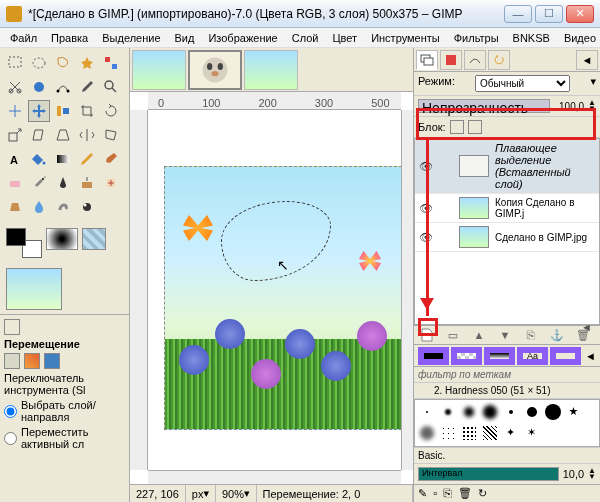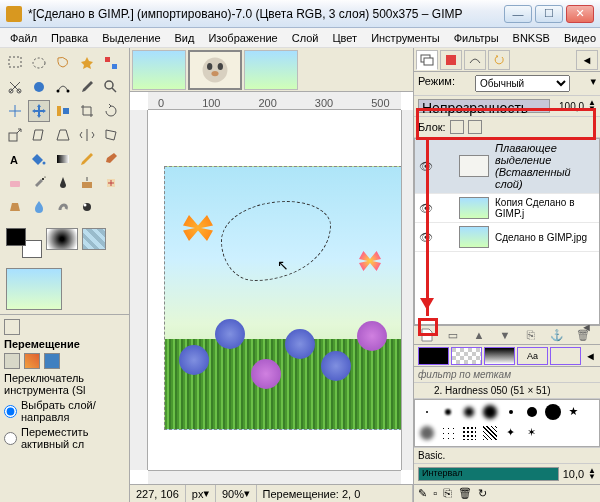--- a/index.html
+++ b/index.html
@@ -71,21 +71,21 @@
 .lname{font-size:10px;flex:1;overflow:hidden}
 .lname i{}
 .red-box{position:absolute;border:3px solid #e02020;pointer-events:none}
 .red-box.top{top:108px;left:416px;width:180px;height:32px}
 .red-box.bot{top:318px;left:418px;width:20px;height:18px}
 .red-arrow{position:absolute;left:426px;top:140px;width:3px;height:176px;background:#e02020}
 .red-arrow::after{content:'';position:absolute;bottom:-1px;left:-6px;border:7px solid transparent;border-top:12px solid #e02020}
 .lyr-btns{height:20px;display:flex;align-items:center;gap:12px;padding:0 6px;border-top:1px solid #aaa;border-bottom:1px solid #aaa}
 .lyr-btn{width:14px;height:14px;color:#666;display:flex;align-items:center;justify-content:center}
 .brushrow{height:22px;display:flex;padding:2px 4px;gap:2px;align-items:center;border-bottom:1px solid #aaa}
-.bsw{width:40px;height:18px;border:1px solid #8b5cf6}
+.bsw{width:40px;height:18px;border:6px solid #8b5cf6}
 .filter{padding:2px 4px;font-size:10px;color:#666;font-style:italic;border-bottom:1px solid #ccc}
 .brushname{padding:2px 20px;font-size:10px;border-bottom:1px solid #ccc}
 .brushes{height:48px;background:#fff;border:1px solid #aaa;display:flex;flex-wrap:wrap;padding:2px;gap:2px;align-content:flex-start}
 .brush{width:19px;height:19px;display:flex;align-items:center;justify-content:center}
 .brush .dot{border-radius:50%;background:#000}
 .basic{padding:2px 4px;font-size:10px;border-top:1px solid #ccc;border-bottom:1px solid #ccc}
 .interval{display:flex;align-items:center;padding:3px 4px;gap:4px}
 .interval .bar{flex:1;height:14px;border:1px solid #999;background:#0f766e;position:relative}
 .interval .bar span{position:absolute;left:3px;font-size:9px}
 .r-bot{height:18px;display:flex;padding:2px 4px;gap:6px;border-top:1px solid #aaa}

